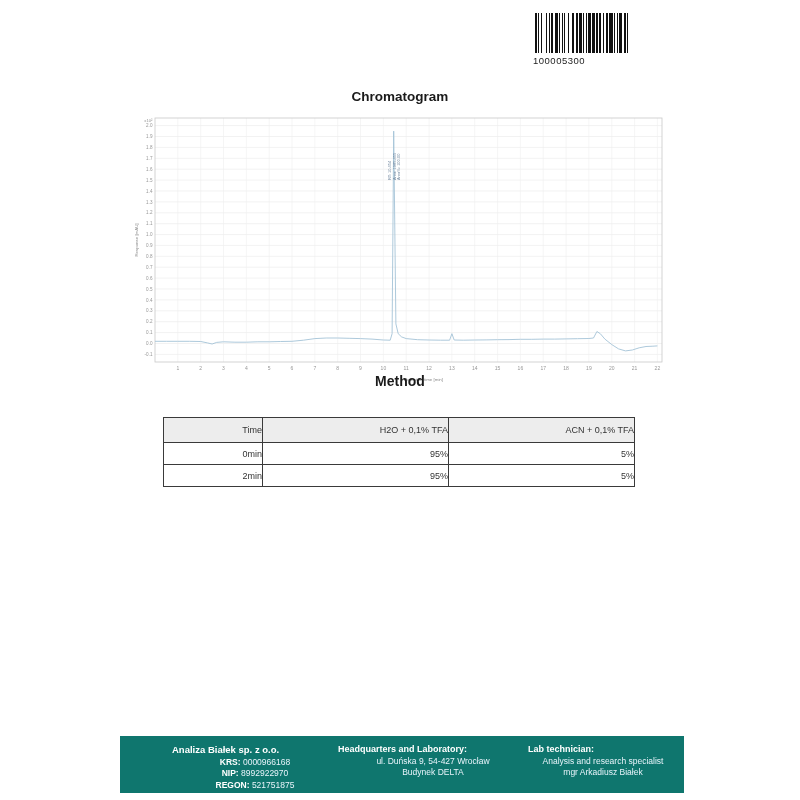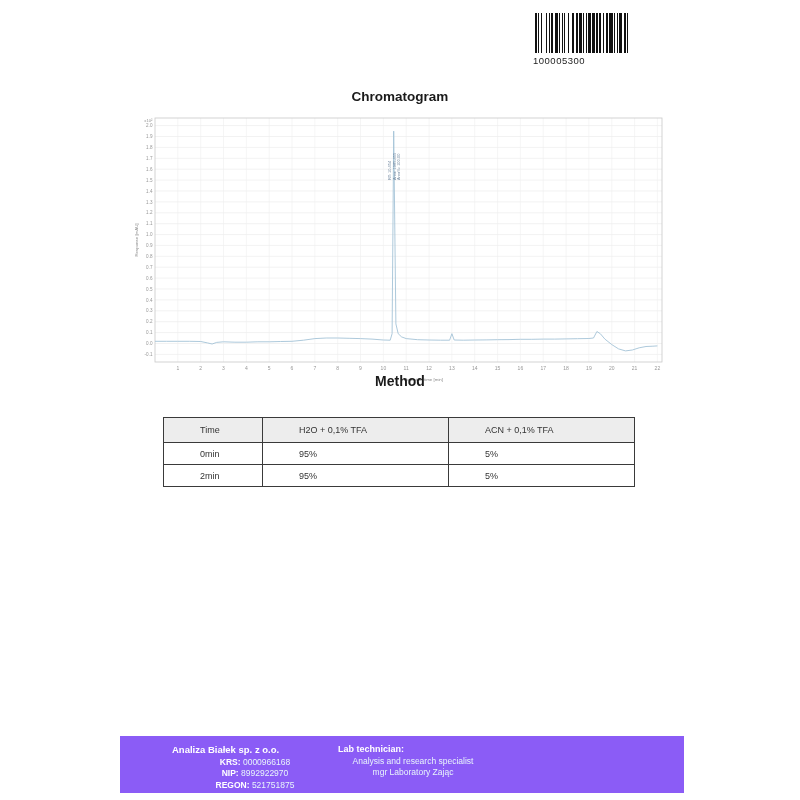--- a/index.html
+++ b/index.html
@@ -19,21 +19,21 @@
   .barcode-num { font-size:9.5px; color:#222; margin-top:2px; letter-spacing:0.5px; }
   
   .sec-title { position:absolute; left:0; width:800px; text-align:center; font-weight:bold; color:#1a1a1a; }
   .sec-title.chrom { top:89px; font-size:13.5px; }
   .sec-title.method { top:373px; font-size:14px; }
   
   .chart-wrap { position:absolute; left:132px; top:112px; width:538px; height:272px; }
   .chart-wrap svg text { font-family:"Liberation Sans", sans-serif; }
   
   table.method { position:absolute; left:163px; top:417px; width:472px; border-collapse:collapse; font-size:9px; color:#333; }
-  table.method th, table.method td { border:1px solid #3a3a3a; text-align:left; vertical-align:middle;padding-left:36px; }
+  table.method th, table.method td { border:1px solid #3a3a3a; text-align:right; vertical-align:middle; }
   table.method th { height:25px; background:#ededed; font-weight:normal; }
   table.method td { height:22px; background:#fff; }
   table.method .c0 { width:21%; } table.method .c1 { width:39.5%; } table.method .c2 { width:39.5%; }
   
   .password-block { position:absolute; left:0; top:691px; width:800px; text-align:center; }
   .password-label { font-size:10px; font-weight:bold; color:#1a1a1a; }
   .password-value { font-size:9px; color:#4a4a4a; margin-top:5px; }
   
   .footer { position:absolute; left:120px; top:736px; width:564px; height:57px; background:#2d9dd2; display:flex; color:#fff; padding-top:8px; }
   .footer .col { line-height:11.5px; font-size:8.5px; }
@@ -233,31 +233,38 @@
         </tr>
         <tr>
           <td class="c0">2min</td>
           <td class="c1">95%</td>
           <td class="c2">5%</td>
         </tr>
       </tbody>
   </table>
 
 
-  <div class="footer" style="background: #8b5cf6;">
+  <div class="footer" style="background: #0f766e;">
     <div class="col col1">
       <div class="company-name">Analiza Białek sp. z o.o.</div>
       <div id="company-ids">
           <div class="f-line"><span class="id-label">KRS:</span> 0000966168</div>
           <div class="f-line"><span class="id-label">NIP:</span> 8992922970</div>
           <div class="f-line"><span class="id-label">REGON:</span> 521751875</div>
         </div>
     </div>
+    <div class="col col2">
+      <div class="f-title">Headquarters and Laboratory:</div>
+      <div id="hq-lines">
+          <div class="f-line">ul. Duńska 9, 54-427 Wrocław</div>
+          <div class="f-line">Budynek DELTA</div>
+        </div>
+    </div>
     <div class="col col3">
       <div class="f-title">Lab technician:</div>
       <div id="tech-lines">
           <div class="f-line">Analysis and research specialist</div>
-          <div class="f-line">mgr Laboratory Zając</div>
+          <div class="f-line">mgr Arkadiusz Białek</div>
         </div>
     </div>
   </div>
 
 </div>
 
 </body></html>

